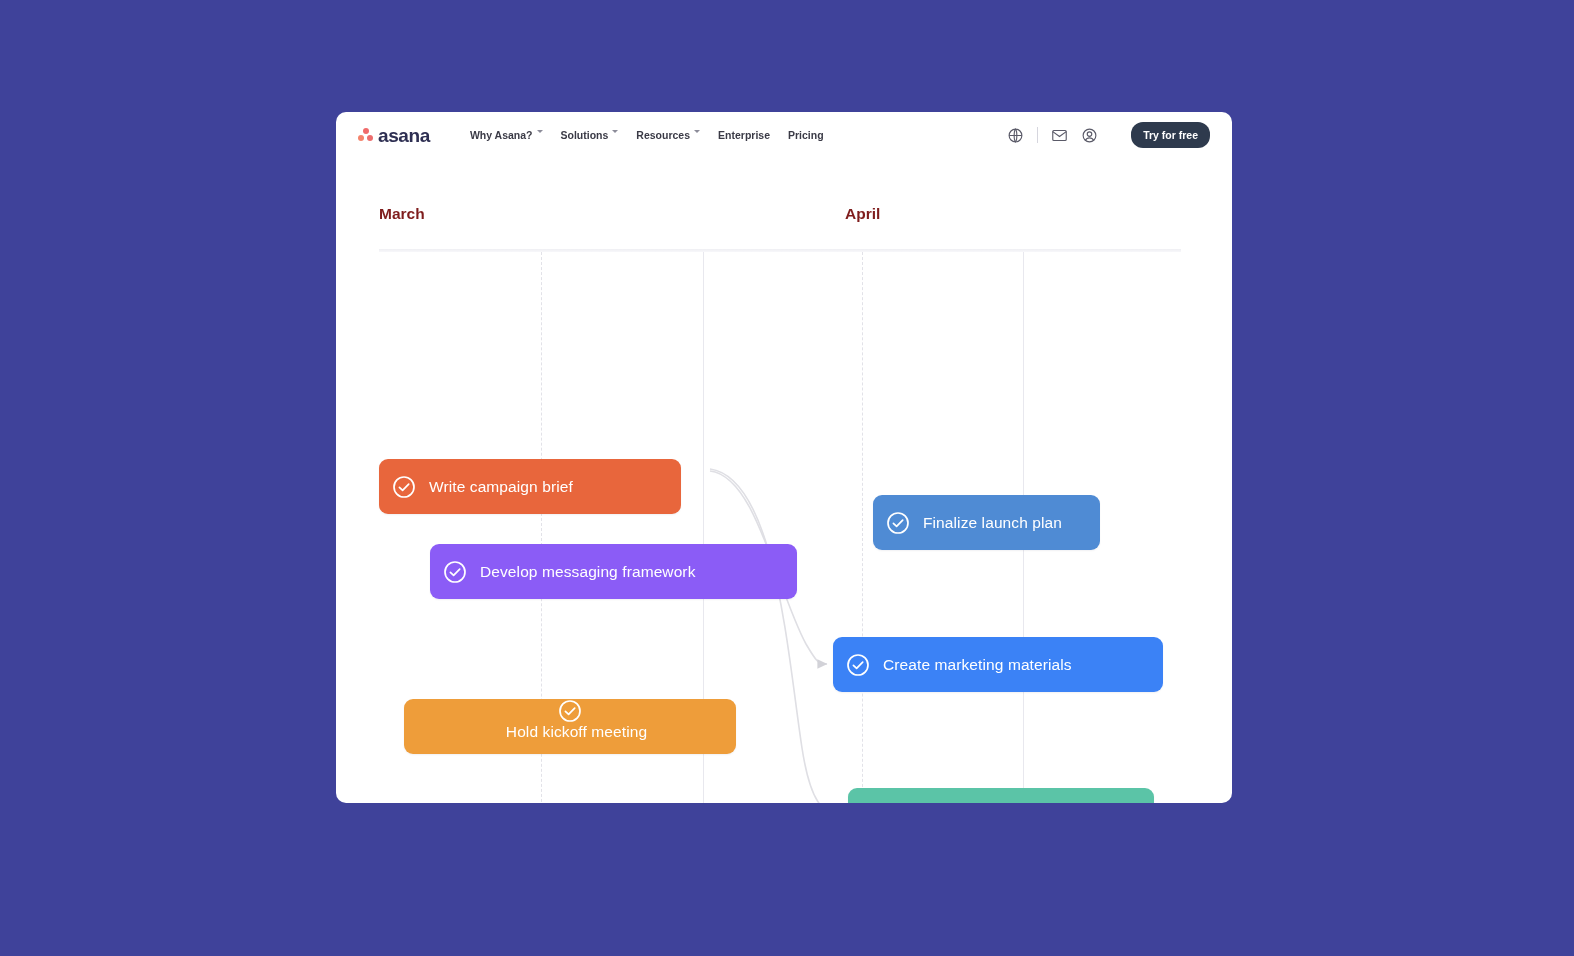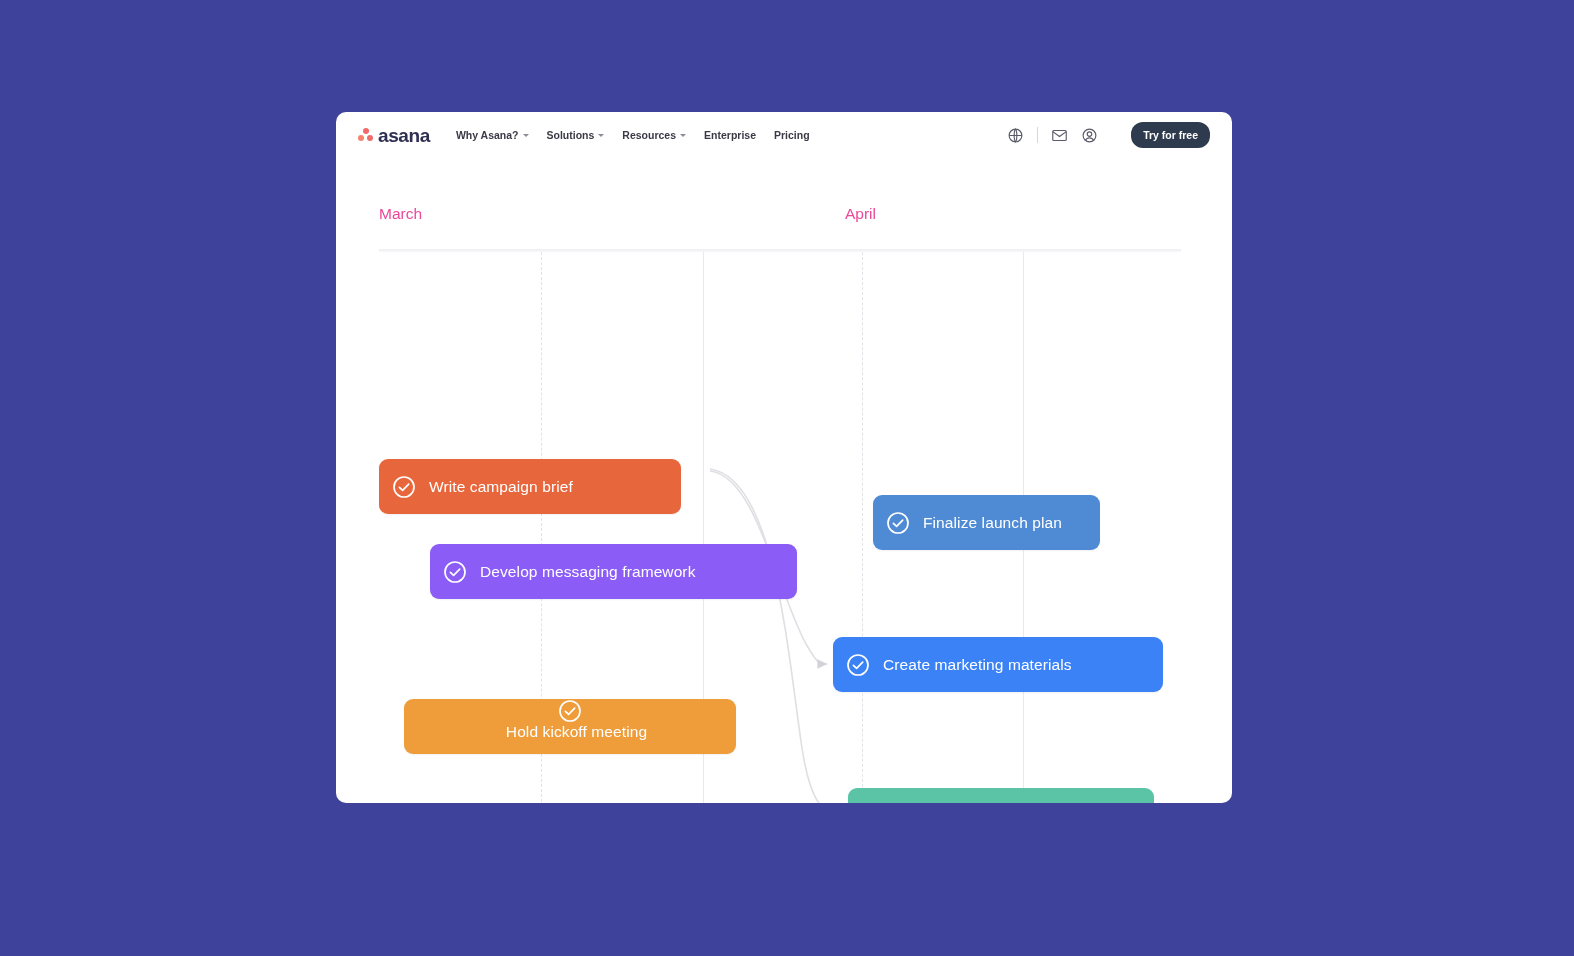--- a/index.html
+++ b/index.html
@@ -36,21 +36,21 @@
     height: 46px;
     display: flex;
     align-items: center;
     padding: 0 22px;
   }
 
   #asana-logo {
     display: flex;
     align-items: center;
     gap: 5px;
-    margin-right: 26px;
+    margin-right: 40px;
   }
   .logo-dots {
     position: relative;
     width: 15px;
     height: 14px;
     flex: none;
   }
   .logo-dots i {
     position: absolute;
     display: block;
@@ -70,21 +70,21 @@
     line-height: 1;
   }
 
   #main-nav {
     display: flex;
     align-items: center;
     gap: 18px;
   }
   .nav-item {
     display: flex;
-    align-items: center;
+    align-items: flex-start;
     gap: 4px;
     font-size: 10.5px;
     font-weight: 700;
     color: #3A3A46;
     white-space: nowrap;
     cursor: pointer;
   }
   .nav-item .caret {
     width: 0; height: 0;
     border-left: 3px solid transparent;
@@ -129,22 +129,22 @@
     position: absolute;
     left: 0;
     top: 46px;
     right: 0;
     bottom: 0;
   }
 
   .month-label {
     position: absolute;
     font-size: 15.5px;
-    font-weight: 400;
-    color: #ec4899;
+    font-weight: 700;
+    color: #7f1d1d;
     white-space: nowrap;
   }
   #month-march { left: 43px; top: 47px; }
   #month-april { left: 509px; top: 47px; }
 
   #grid-divider {
     position: absolute;
     left: 43px;
     top: 91px;
     width: 802px;

